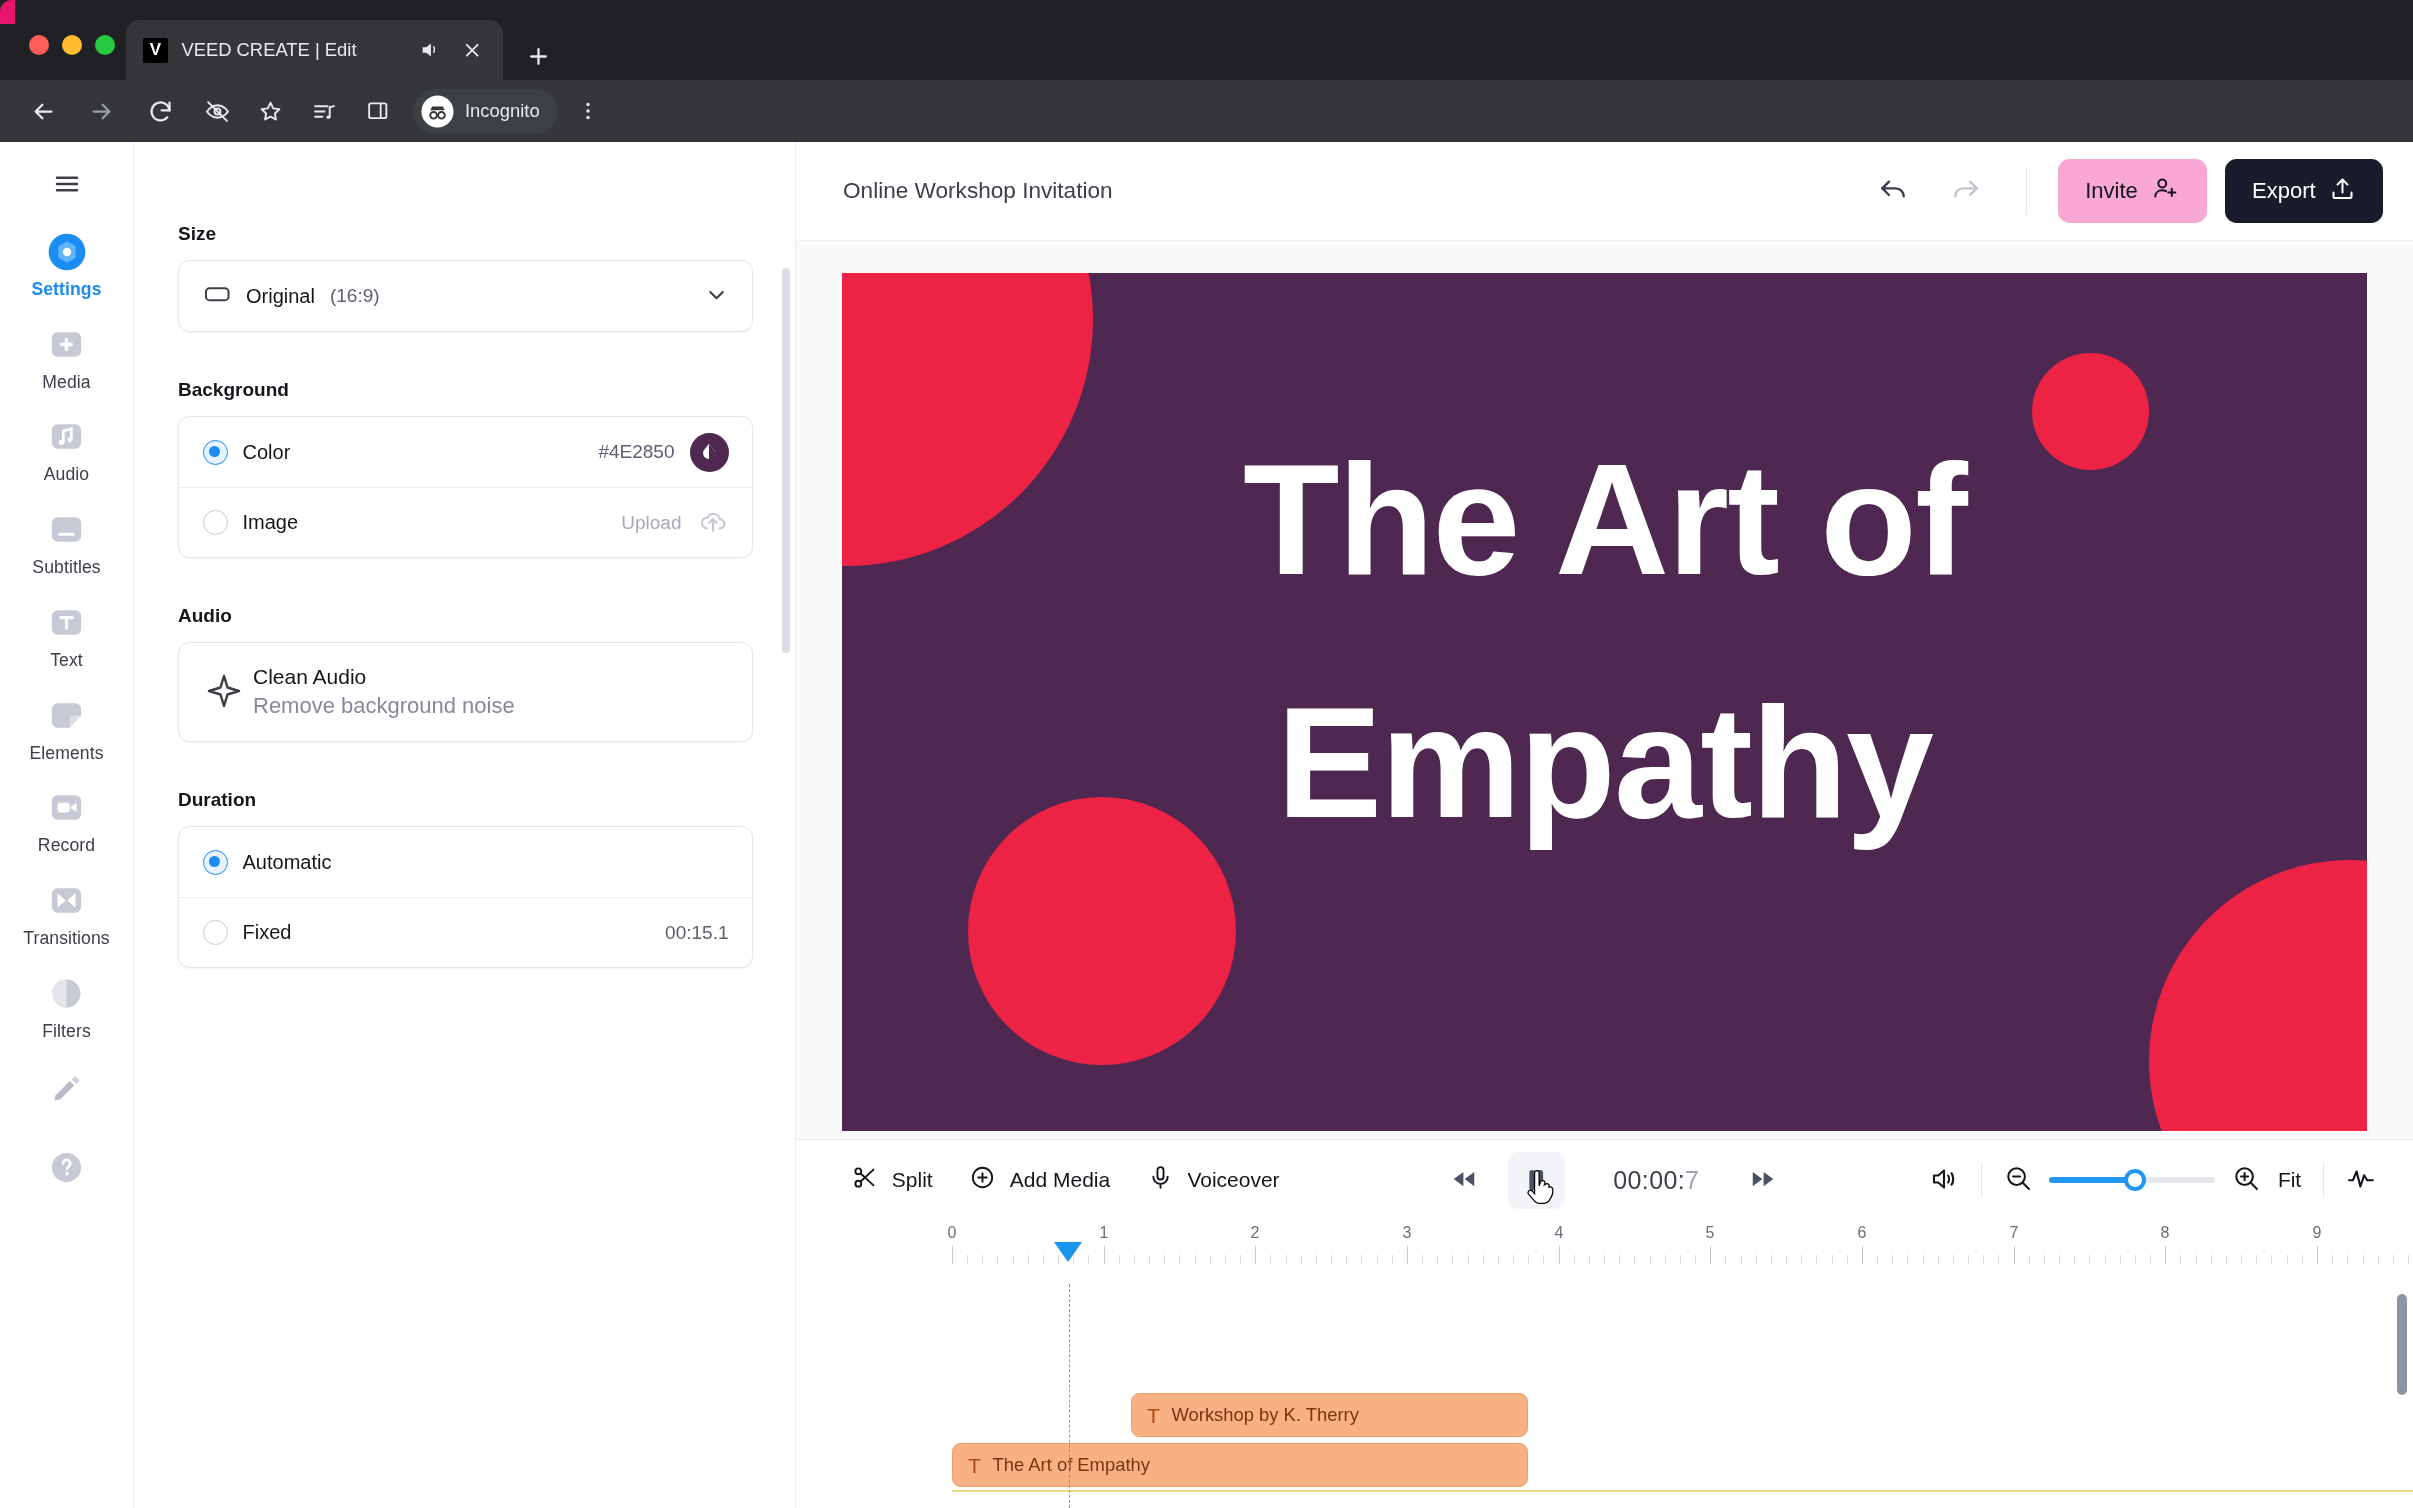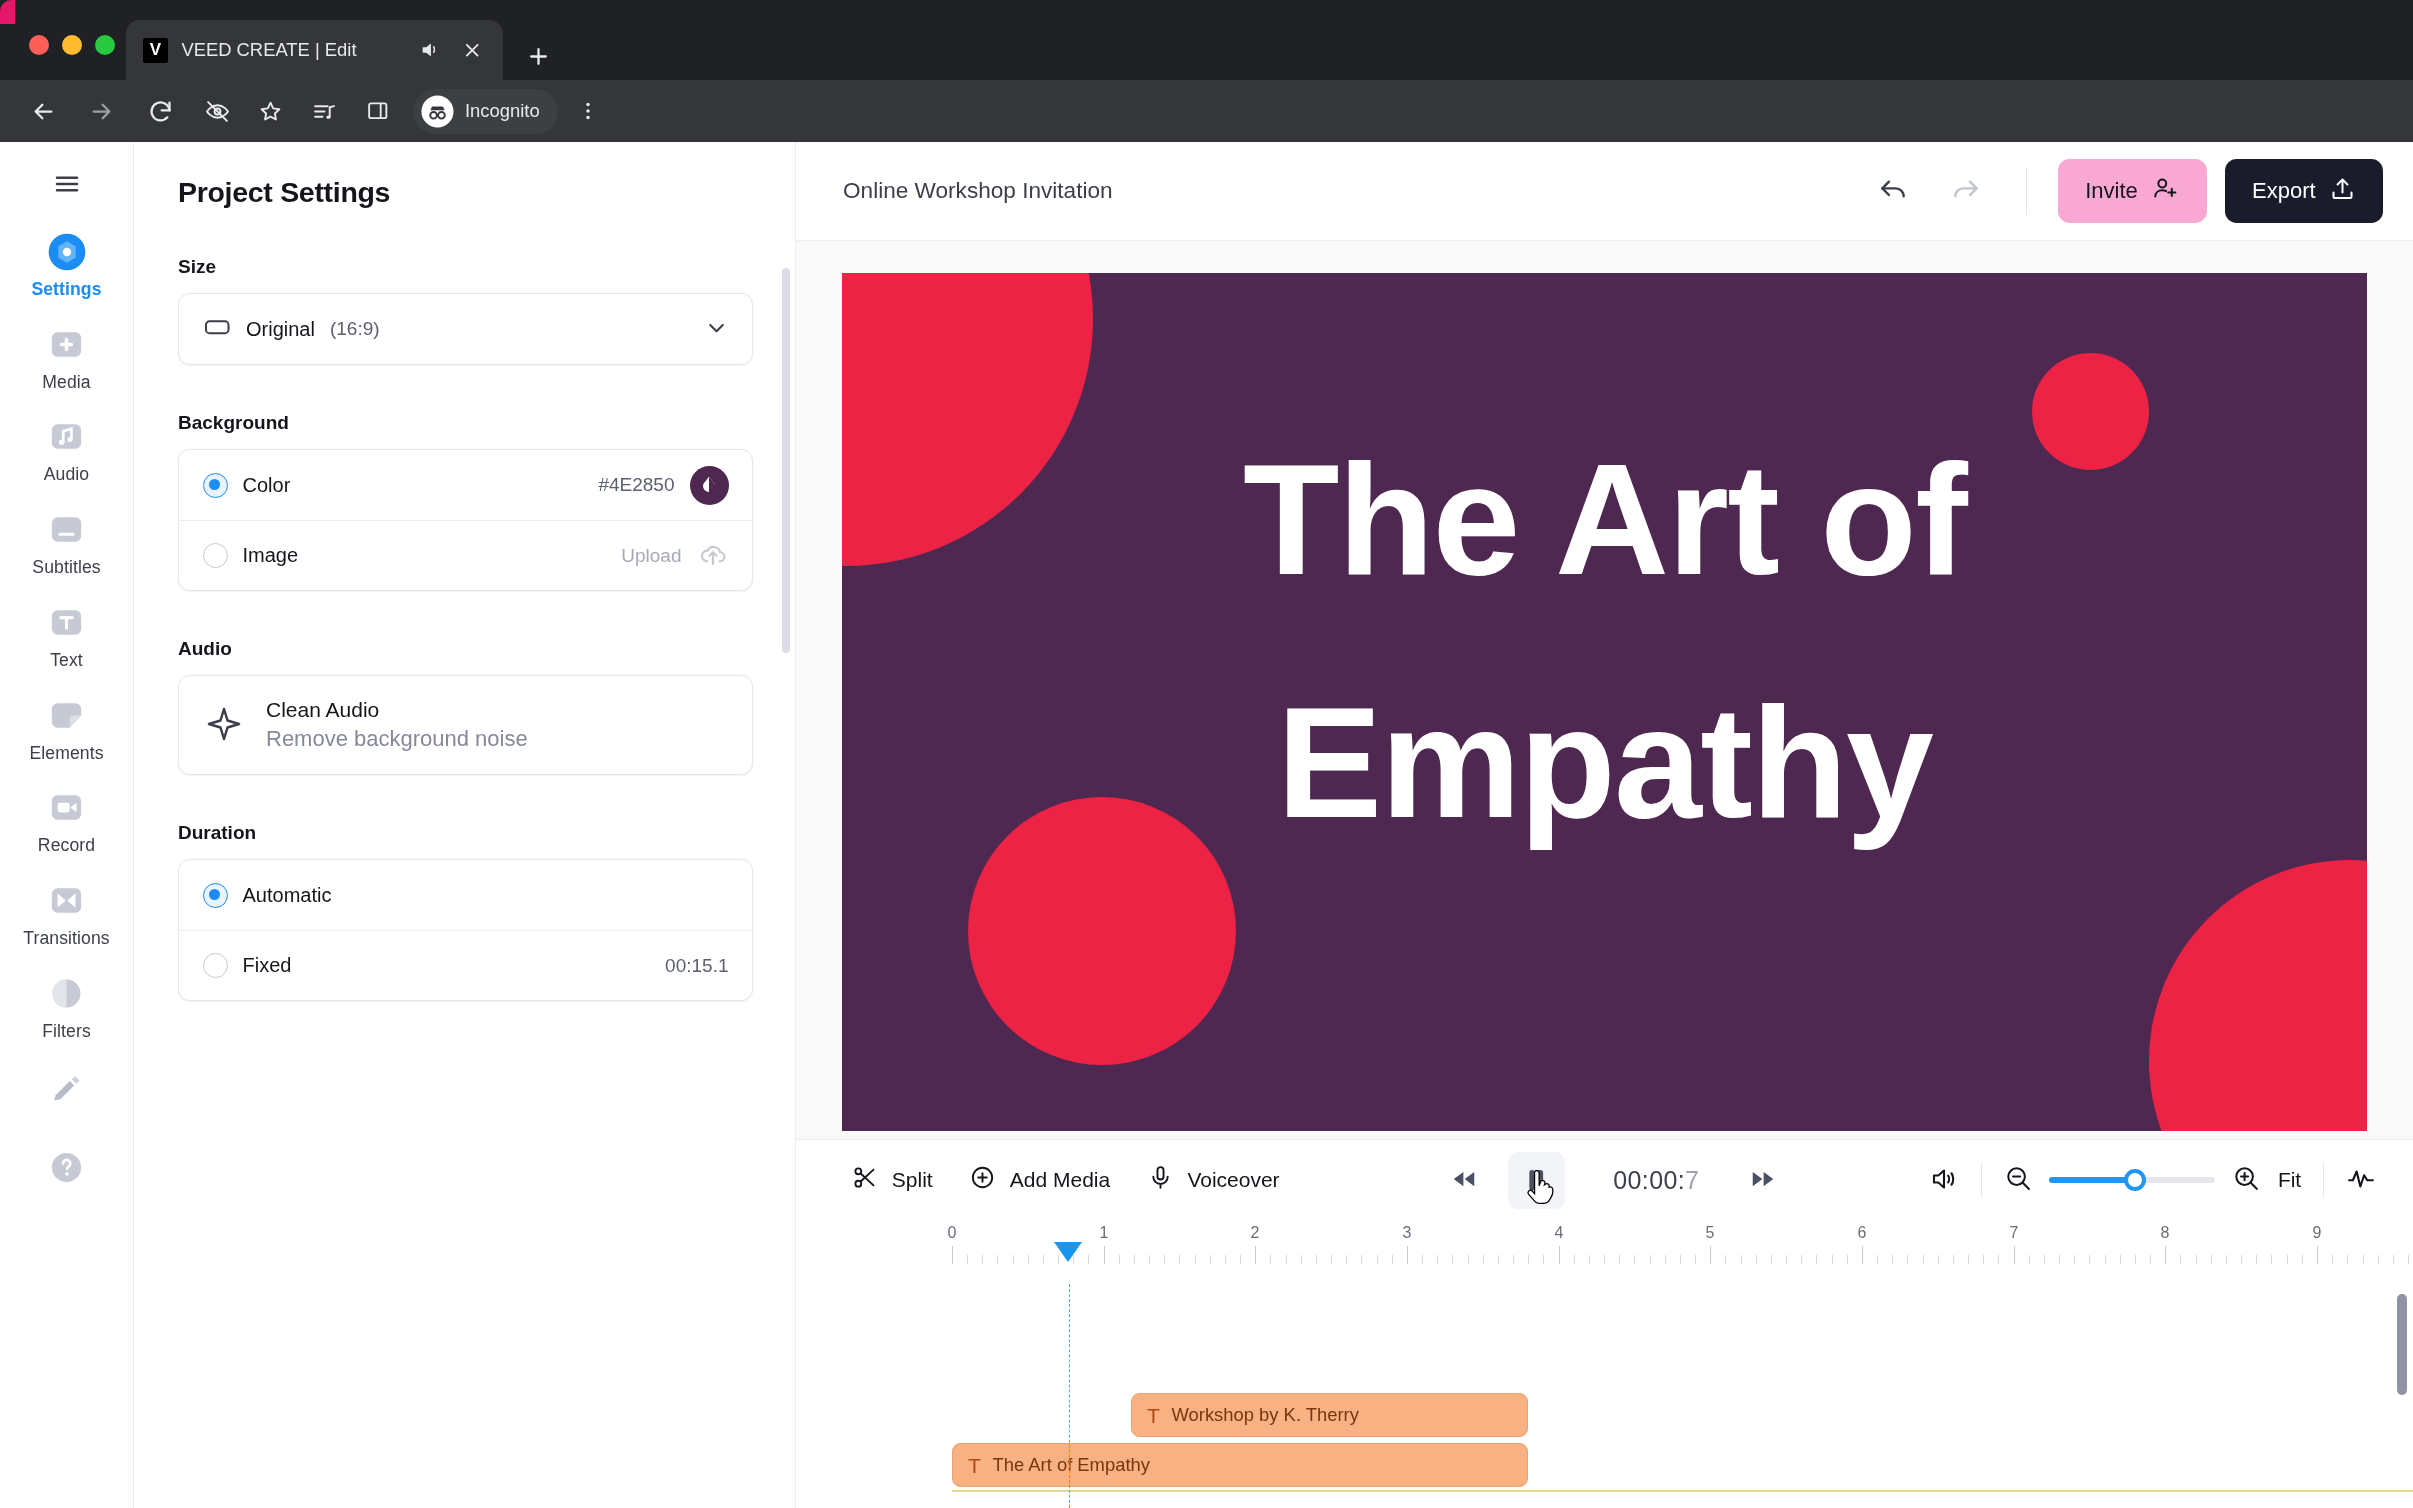--- a/index.html
+++ b/index.html
@@ -107,21 +107,21 @@
   }
   .radio.on { border-color: #1b8cf3; background: #e8f3fe; }
   .radio.on::after {
     content: ''; position: absolute; left: 5px; top: 5px;
     width: 11.7px; height: 11.7px; border-radius: 50%; background: #1b8cf3;
   }
   .swatch {
     width: 39px; height: 39px; border-radius: 50%; flex: none;
     display: flex; align-items: center; justify-content: center;
   }
-  .audio-card { display: flex; align-items: center; gap: 22px; padding: 22px 25px; }
+  .audio-card { display: flex; align-items: center; gap: 9px; padding: 22px 25px; }
   .audio-texts .t1 { font-size: 21px; color: #15161c; font-weight: 500; }
   .audio-texts .t2 { font-size: 22px; color: #86899a; margin-top: 4.2px; }
   .panel-scrollbar {
     position: absolute; right: 5px; top: 126px; width: 8.4px; height: 385px;
     background: #dcdde4; border-radius: 5px;
   }
 
   
   .main { flex: 1; display: flex; flex-direction: column; min-width: 0; background:#fff; }
   .topbar {
@@ -427,21 +427,20 @@
           <svg width="39" height="39" viewBox="0 0 24 24">
               <circle cx="12" cy="12" r="9" fill="#c7c9d4"></circle>
               <path d="M9.9 9.6a2.2 2.2 0 114 1.2c-.7.8-1.5 1.1-1.5 2.1" stroke="#fff" stroke-width="1.7" fill="none" stroke-linecap="round"></path>
               <circle cx="12.3" cy="15.9" r="1.1" fill="#fff"></circle>
             </svg>
         </span>
       </div>
     </div>
 
     <div class="panel">
-      <div class="panel-title">Project Settings</div>
 
       <div class="sect-label">Size</div>
       <div class="card shadow">
         <div class="row">
           <span>
             <svg width="28.5" height="28.5" viewBox="0 0 24 24" stroke="#3c3f4a" stroke-width="1.7" fill="none">
                 <rect x="2.5" y="7" width="19" height="10" rx="3"></rect>
               </svg>
           </span>
           <span class="row-label">Original</span>

